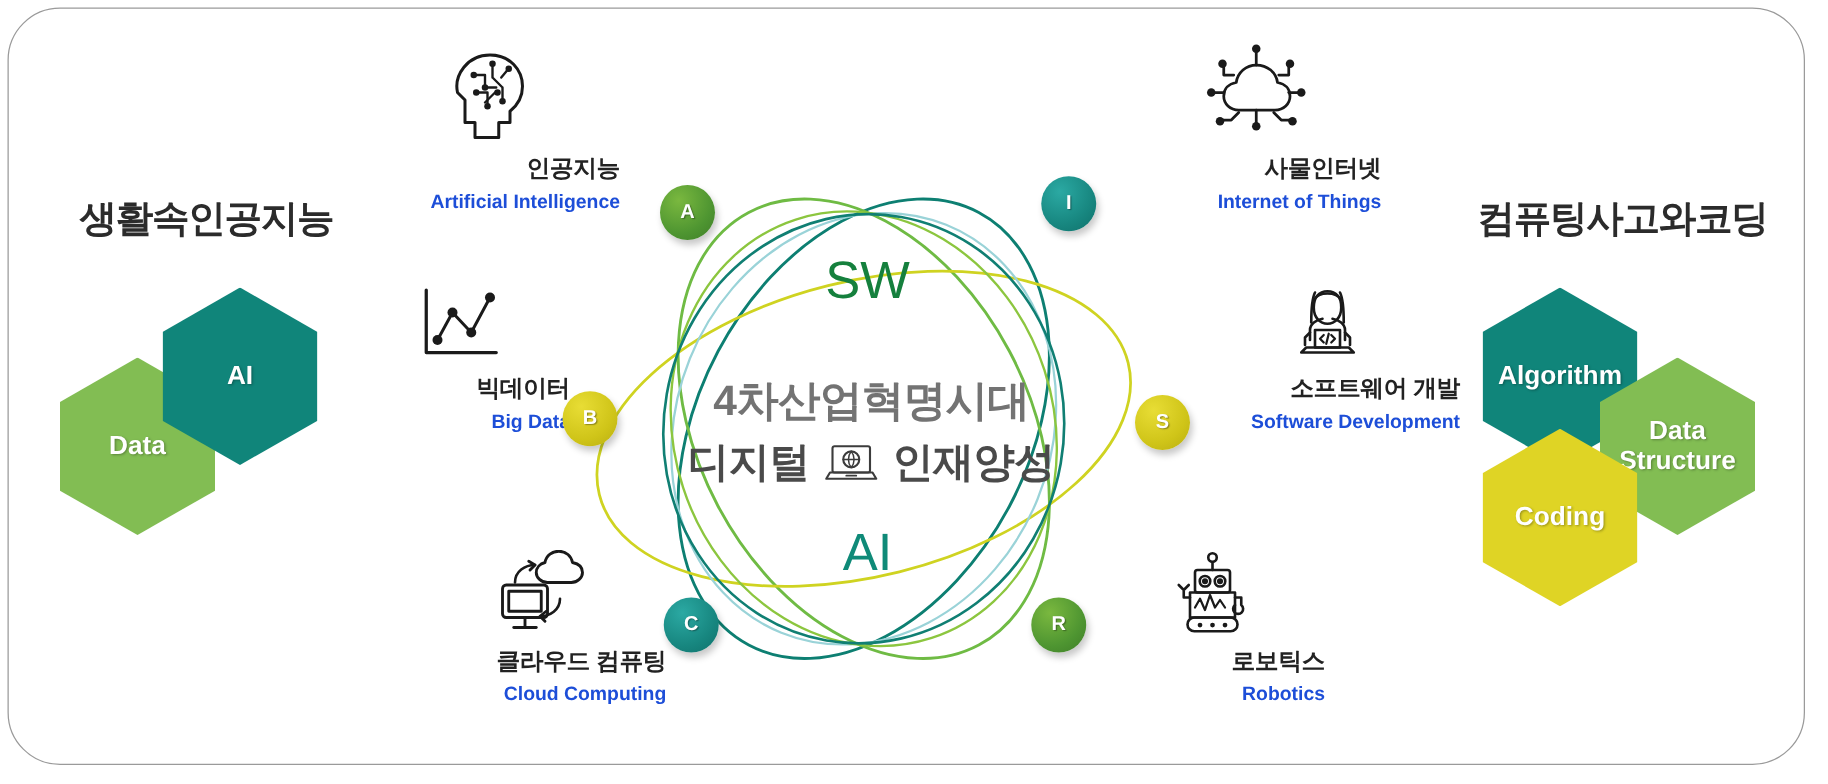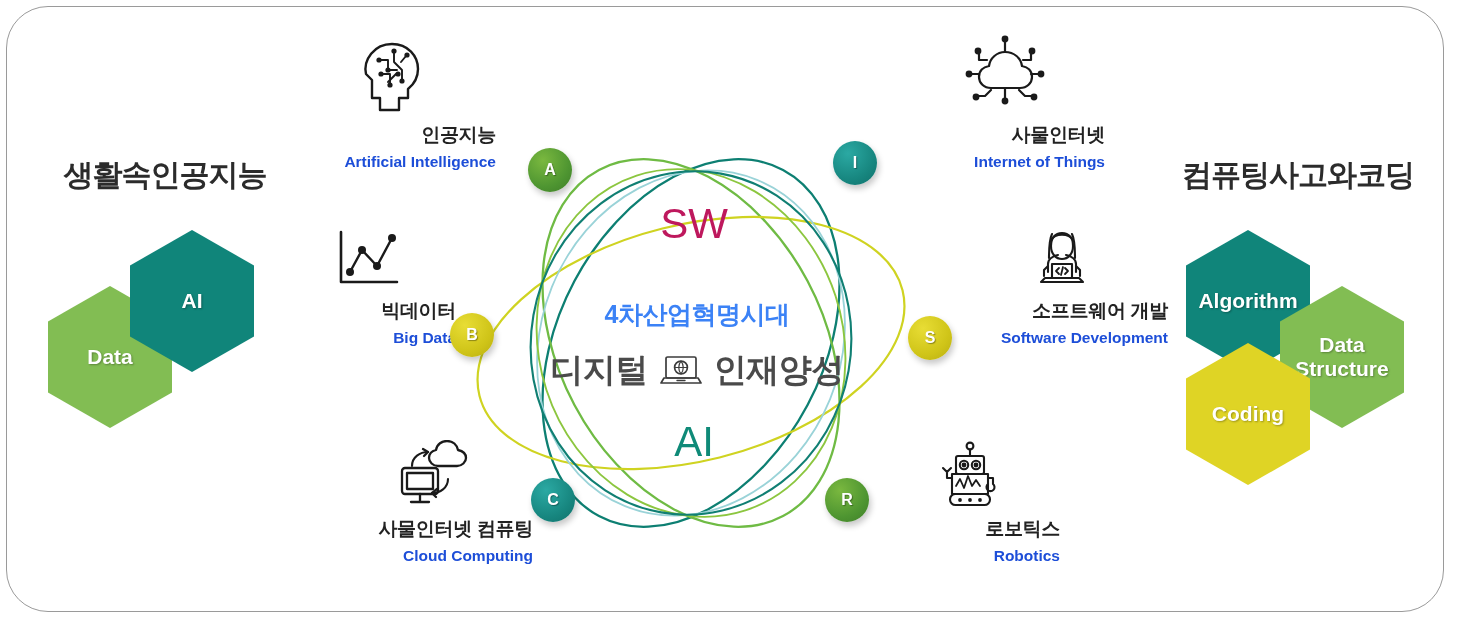--- a/index.html
+++ b/index.html
@@ -30,23 +30,23 @@
   
   .topic{position:absolute;text-align:right;}
   .topic .ico{display:flex;align-items:flex-end;justify-content:center;height:88px;}
   .topic .kr{font-size:19px;font-weight:bold;color:#222;margin-top:6px;white-space:nowrap;letter-spacing:-.3px;}
   .topic .en{font-size:15.5px;font-weight:bold;color:#1d4ed8;margin-top:5px;white-space:nowrap;}
   .topic.small .ico{height:70px;}
 
   
   #atom{position:absolute;left:418px;top:108px;width:546px;height:470px;}
   .ctxt{position:absolute;text-align:center;white-space:nowrap;}
-  #sw-label{left:604px;top:200px;width:180px;font-size:42px;color:#be185d;}
+  #sw-label{left:604px;top:200px;width:180px;font-size:42px;color:#15803d;}
   #ai-label{left:604px;top:418px;width:180px;font-size:42px;color:#0f8a78;}
-  #center-l1{left:512px;top:298px;width:370px;font-size:25px;color:#3b82f6;font-weight:bold;letter-spacing:-.5px;}
+  #center-l1{left:512px;top:298px;width:370px;font-size:34px;color:#737373;font-weight:bold;letter-spacing:-.5px;}
   #center-l2{left:495px;top:348px;width:404px;font-size:33px;color:#4a4a4a;font-weight:bold;letter-spacing:-.5px;
              display:flex;align-items:center;justify-content:center;gap:10px;}
 
   
   .node{position:absolute;width:44px;height:44px;border-radius:50%;
         display:flex;align-items:center;justify-content:center;
         color:#fff;font-weight:bold;font-size:16px;
         text-shadow:1px 1px 1px rgba(0,0,0,.35);
         box-shadow:2px 4px 6px rgba(0,0,0,.22);}
   .n-green {background:radial-gradient(circle at 34% 28%,#7ab83f 0%,#4e9531 62%,#3e7d28 100%);}
@@ -185,21 +185,21 @@
         <rect x="12" y="28" width="36" height="26" rx="3"></rect>
         <rect x="17" y="33" width="26" height="16"></rect>
         <path d="M30 54 v7"></path>
           <path d="M21 62 h18"></path>
         <path d="M22 26 c0-9 8-14 16-14" stroke-width="2.1"></path>
         <path d="M33 9 l5 3 -4 4"></path>
         <path d="M58 39 c0 9-8 14-16 14" stroke-width="2.1"></path>
         <path d="M47 49 l-5 4 4 4"></path>
       </svg>
     </div>
-    <div class="kr">사물인터넷 컴퓨팅</div>
+    <div class="kr">클라우드 컴퓨팅</div>
     <div class="en">Cloud Computing</div>
   </div>
 
   <div class="topic small" style="left:880px;top:440px;width:180px;">
     <div class="ico">
       <svg width="72" height="70" viewBox="0 0 72 70" fill="none" stroke="#1a1a1a" stroke-width="2.1" stroke-linecap="round" stroke-linejoin="round">
         <circle cx="36" cy="6" r="3.4"></circle>
         <path d="M36 10 v6"></path>
         <rect x="22" y="16" width="28" height="18" rx="2"></rect>
         <circle cx="30" cy="25" r="4.2"></circle>

